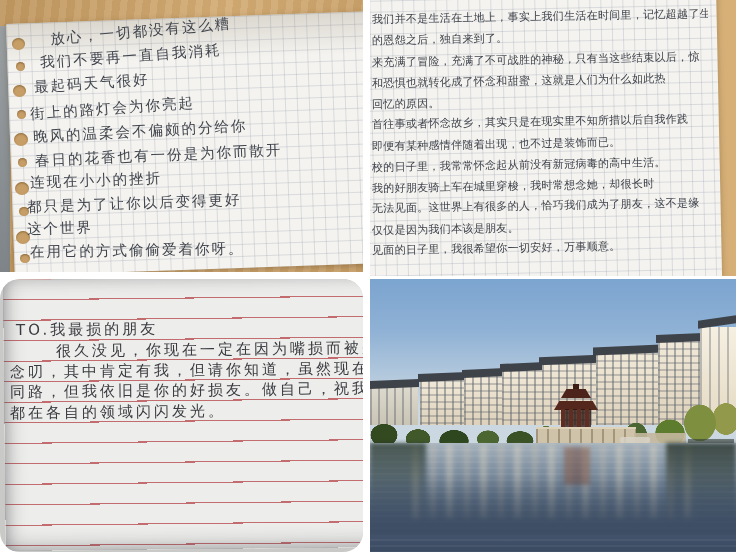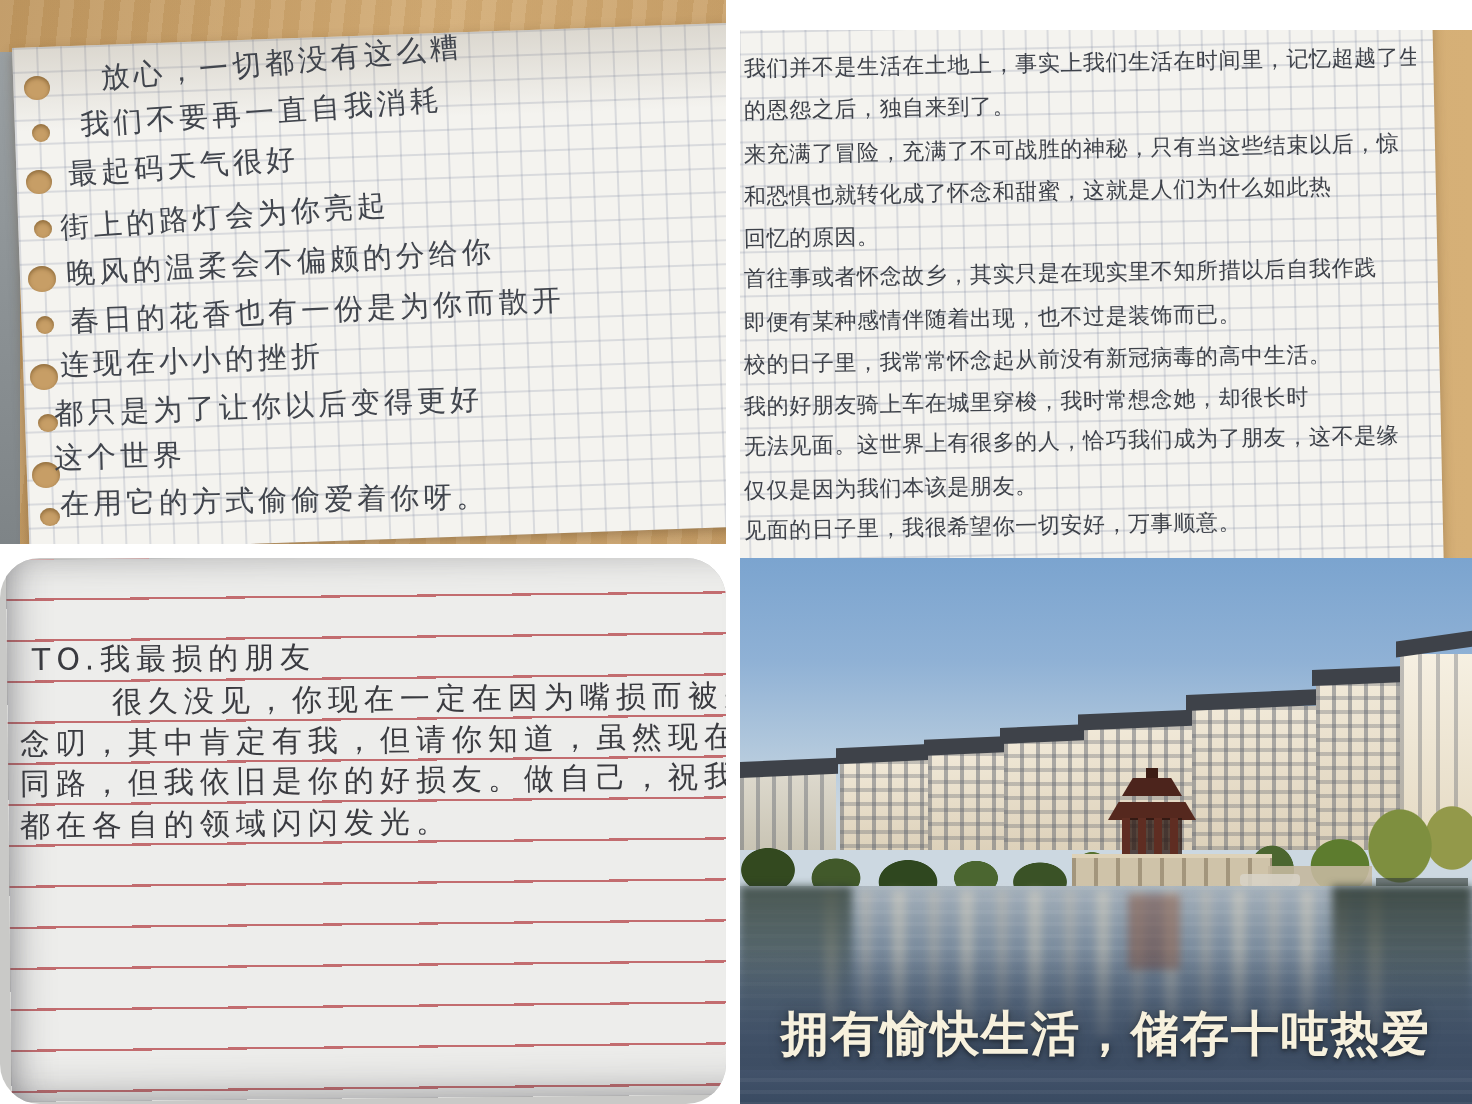--- a/index.html
+++ b/index.html
@@ -28,21 +28,21 @@
   .h6{left:15px;top:182px;width:14px;height:13px}.h7{left:19px;top:207px;width:10px;height:9px}
   .h8{left:16px;top:231px;width:14px;height:13px}.h9{left:20px;top:254px;width:10px;height:9px}
   .hw{position:absolute;white-space:nowrap;color:#41454d;font-size:14.5px;letter-spacing:2px;font-weight:500;}
   .t0{left:50px;top:22px;transform:rotate(-5deg)}.t1{left:40px;top:47px;transform:rotate(-4deg)}
   .t2{left:34px;top:74px;transform:rotate(-4deg)}.t3{left:30px;top:99px;transform:rotate(-4deg)}
   .t4{left:33px;top:122px;transform:rotate(-3deg)}.t5{left:35px;top:146px;transform:rotate(-2.5deg)}
   .t6{left:30px;top:171px;transform:rotate(-2deg)}.t7{left:27px;top:194px;transform:rotate(-2deg)}
   .t8{left:27px;top:219px;transform:rotate(-1.5deg)}.t9{left:30px;top:241px;transform:rotate(-1deg)}
 
   
-  .tr{left:370px;top:15px;width:366px;height:276px;
+  .tr{left:370px;top:0;width:366px;height:276px;
       background:linear-gradient(90deg,#caa26a,#d6b077);}
   .tr .paper-grid{left:-12px;top:-10px;width:358px;height:294px;transform:rotate(-1.2deg);transform-origin:top left;
       background-size:11px 11px;}
   .tr .textwrap{position:absolute;left:0;top:0;width:338px;height:272px;overflow:hidden;}
   .tw{position:absolute;left:2px;white-space:nowrap;color:#3e424a;font-size:11px;letter-spacing:.3px;
       transform:rotate(-1deg);transform-origin:left center;font-weight:500;}
   .r0{top:12px}.r1{top:33px}.r2{top:55px}.r3{top:76px}.r4{top:97px}.r5{top:117px}
   .r6{top:139px}.r7{top:160px}.r8{top:181px}.r9{top:201px}.r10{top:223px}.r11{top:243px}
 
   
@@ -203,16 +203,15 @@
     <div class="wall2"></div>
     <div class="boat"></div>
     <div class="dock"></div>
     <div class="water"></div>
     <div class="ripples"></div>
     <div class="refl"></div>
     <div class="refl-pav"></div>
     <div class="refl-dark-l"></div>
     <div class="refl-dark-r"></div>
     <div class="refl-fade"></div>
-    <div class="caption">拥有愉快生活，储存十吨热爱</div>
   </figure>
 
 </div>
 
 </body></html>

